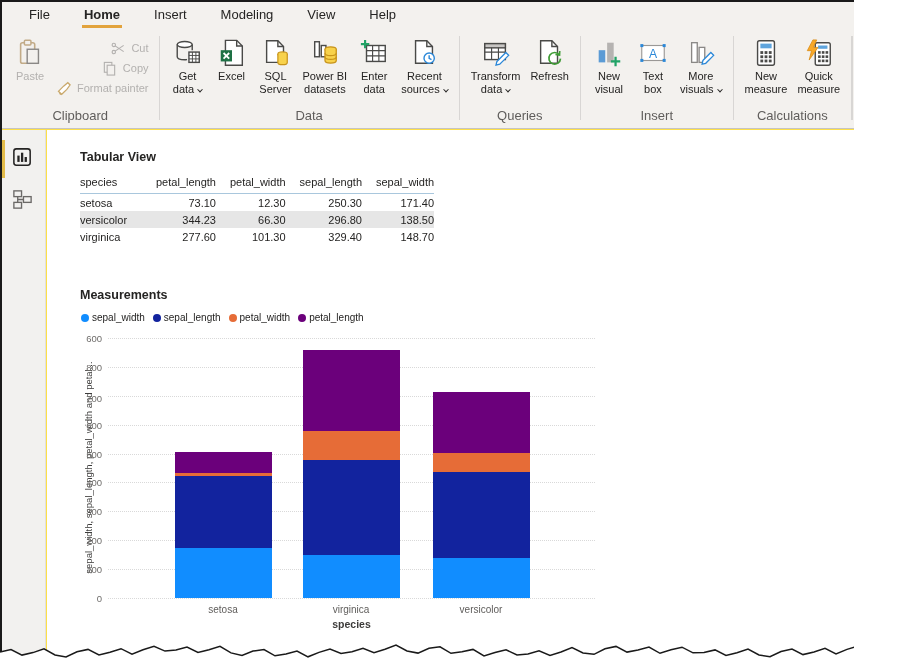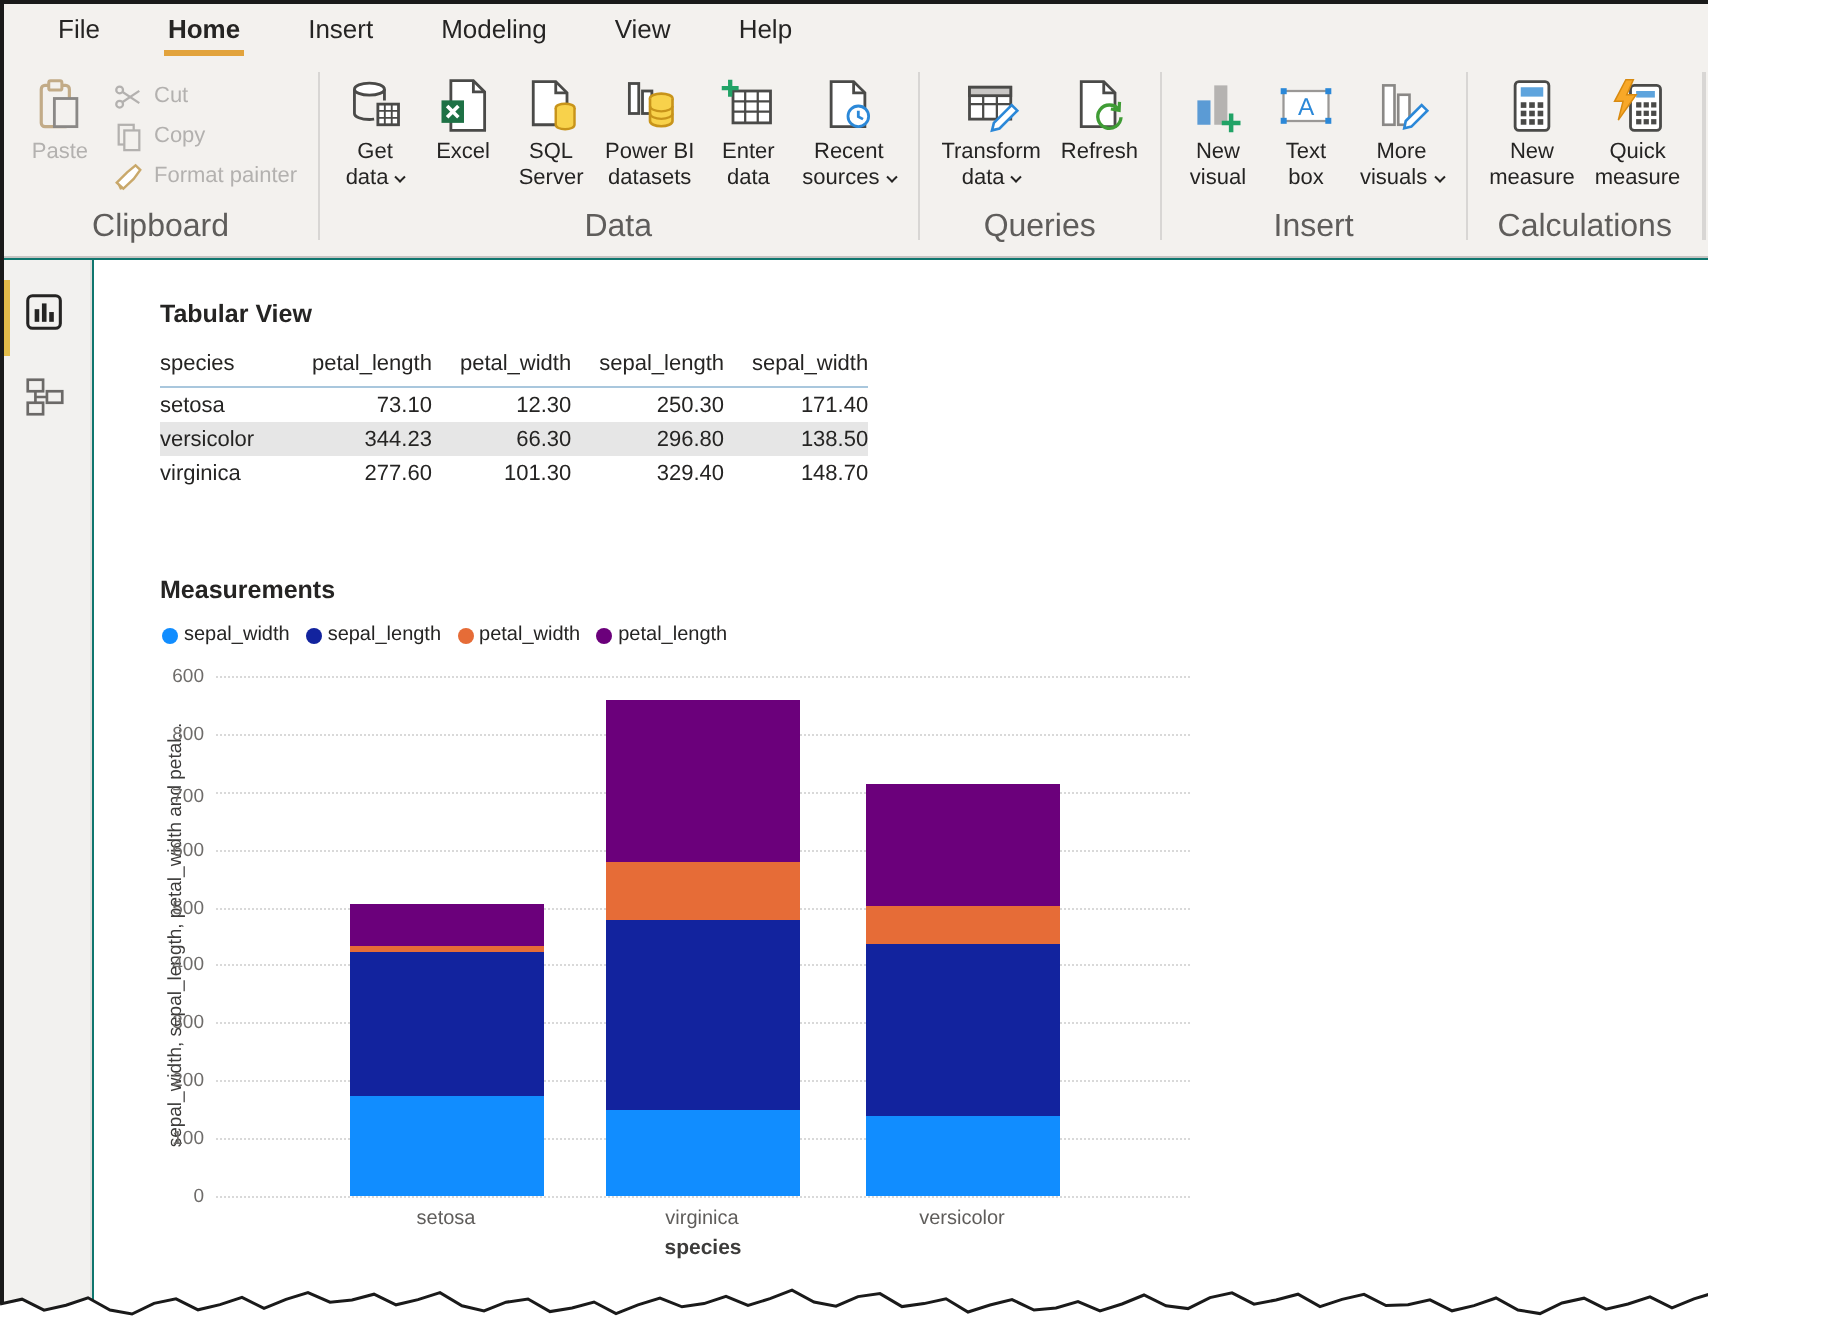--- a/index.html
+++ b/index.html
@@ -1,41 +1,41 @@
 <!DOCTYPE html>
 <html><head>
 <meta charset="utf-8">
 <style>
   * { box-sizing: border-box; margin: 0; padding: 0; }
   html,body { background:#ffffff; }
   body { font-family: "Liberation Sans", "DejaVu Sans", sans-serif; }
-  .app { position: relative; width: 854px; height: 671px; background:#0f766e; overflow: hidden; }
+  .app { position: relative; width: 854px; height: 671px; background:#fde047; overflow: hidden; }
 
   
   .menubar { position:absolute; left:0; top:0; width:910px; height:30px; background:#f3f1ee;
              display:flex; align-items:center; padding-left:12px; }
   .menu-item { padding:0 15px; font-size:13px; color:#252423; cursor:default; }
   .menu-item span { display:inline-block; padding:5px 2px 3px; border-bottom:3px solid transparent; }
   .menu-item.active { font-weight:700; }
 
   
   .ribbon { position:absolute; left:0; top:30px; width:910px; height:99px; background:#f3f1ee;
             border-bottom:1px solid #c6c4c2; display:flex; align-items:stretch; padding-left:2px; }
   .rgroup { display:flex; flex-direction:column; }
   .rbuttons { display:flex; align-items:flex-start; flex:1; padding:5px 6px 0; }
-  .rgroup-label { text-align:center; font-size:16px; color:#5f5d5b; padding:2px 4px 5px; white-space:nowrap; }
+  .rgroup-label { text-align:center; font-size:13px; color:#5f5d5b; padding:2px 4px 5px; white-space:nowrap; }
   .rdivider { width:1px; background:#d8d6d4; margin:6px 0 8px; }
   .rbtn { display:flex; cursor:default; }
   .rbtn.large { flex-direction:column; align-items:center; padding:1px 5px; }
   .rbtn.large .icon { width:34px; height:34px; display:flex; align-items:center; justify-content:center; }
   .rbtn.large .icon svg { width:30px; height:30px; }
   .rbtn .lbl { display:flex; flex-direction:column; align-items:center; font-size:11px; line-height:13px;
                color:#252423; text-align:center; white-space:nowrap; }
   .rbtn.disabled .lbl { color:#b3b1af; }
-  .small-stack { display:flex; flex-direction:column; padding-top:3px; }
+  .small-stack { display:flex; flex-direction:column; padding-top:3px;align-items:flex-end; }
   .rbtn.small { flex-direction:row; align-items:center; gap:5px; padding:2px 4px; }
   .rbtn.small .icon { width:16px; height:16px; display:flex; align-items:center; justify-content:center; }
   .rbtn.small .icon svg { width:15px; height:15px; }
   .chev { display:inline-block; width:4px; height:4px; border-right:1.3px solid currentColor;
           border-bottom:1.3px solid currentColor; transform:rotate(45deg) translate(-1px,-1px); margin-left:4px; }
 
   
   .sidebar { position:absolute; left:0; top:130px; width:46px; height:541px; background:#f2f1ef;
              border-right:1px solid #e1dfdd; padding-top:8px; }
   .side-icon { position:relative; width:100%; height:42px; display:flex; align-items:center; justify-content:center; }

